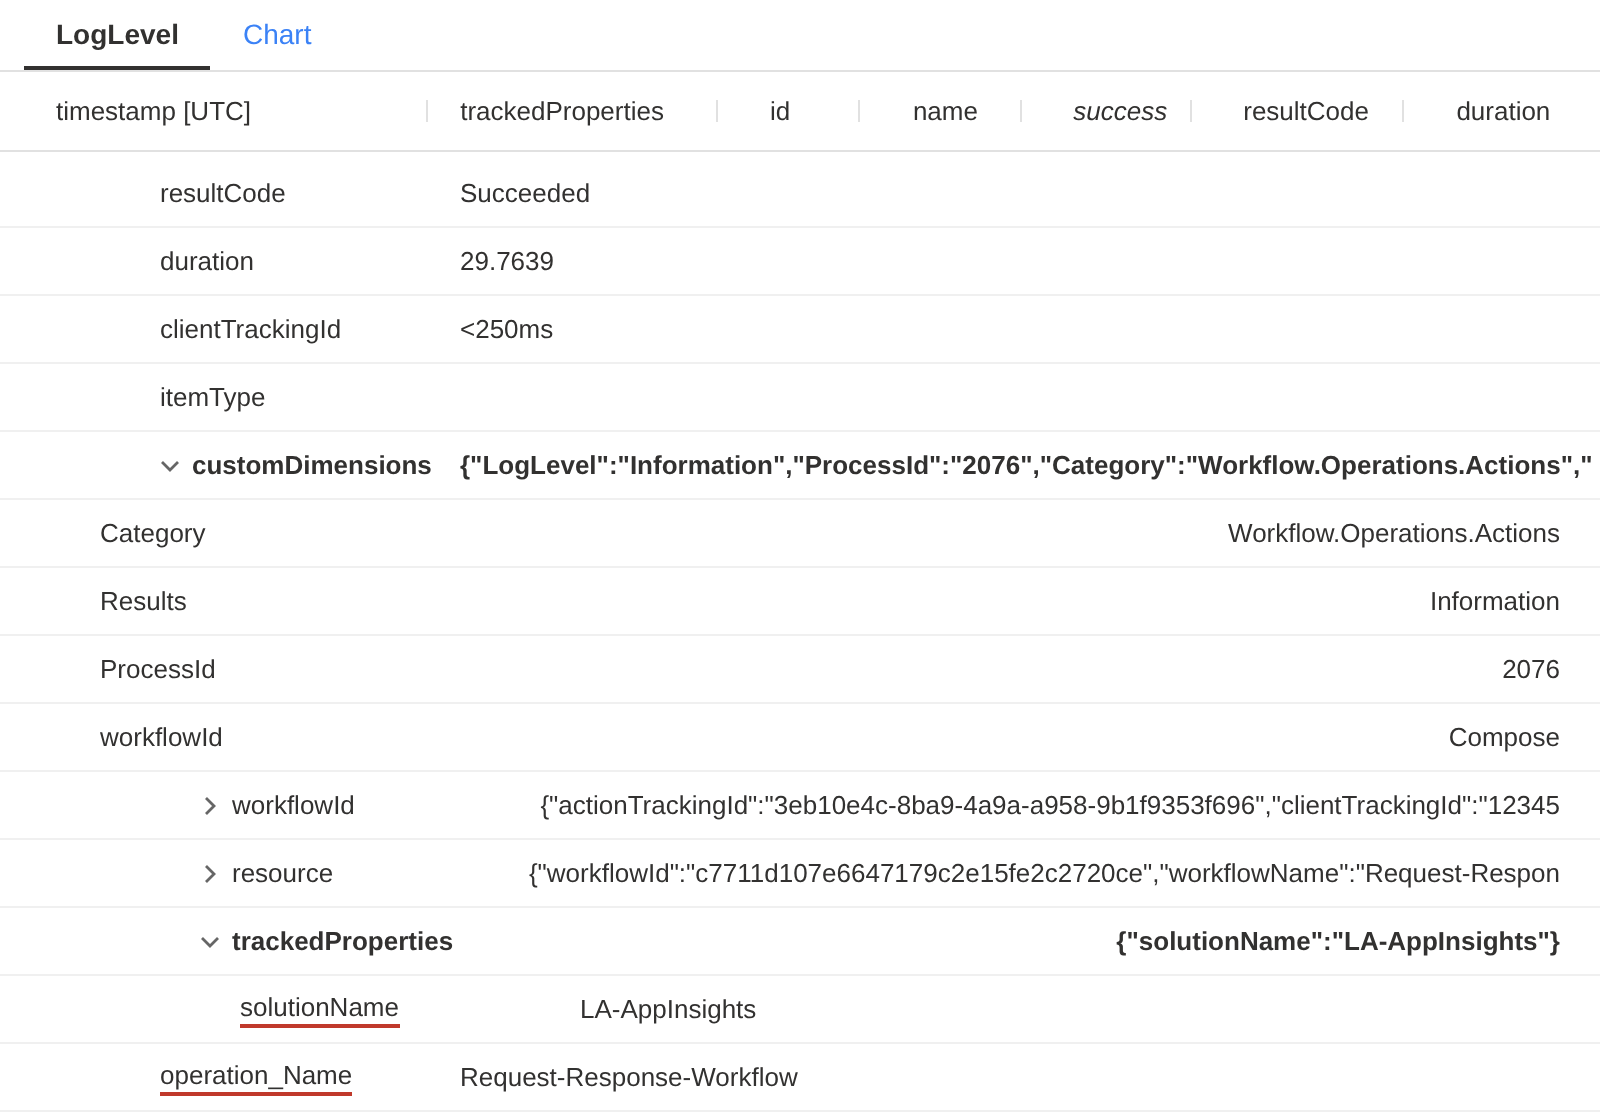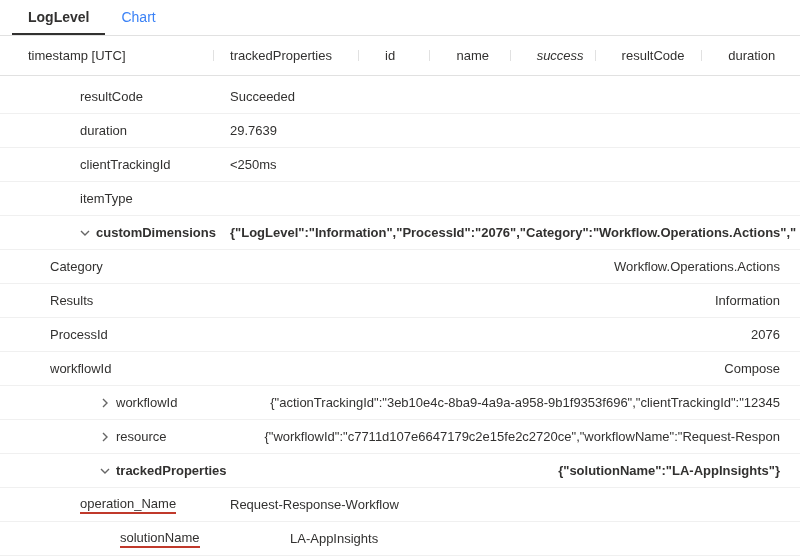--- a/index.html
+++ b/index.html
@@ -204,31 +204,31 @@
         <svg viewBox="0 0 10 10">
             <path d="M1 3 L5 7 L9 3" fill="none" stroke="#666" stroke-width="1.4"></path>
           </svg>
       </span>
       <span class="bold">trackedProperties</span>
     </div>
     <div class="cell-value bold pad">{"solutionName":"LA-AppInsights"}</div>
   </div>
 
   <div class="row">
+    <div class="cell-label" style="padding-left:120px;">
+      <span class="underline-red">solutionName</span>
+    </div>
+    <div class="cell-value" style="padding-left:60px;">LA-AppInsights</div>
+  </div>
+
+  <div class="row">
     <div class="cell-label d2">
       <span class="underline-red">operation_Name</span>
     </div>
     <div class="cell-value">Request-Response-Workflow</div>
   </div>
 
   <div class="row">
-    <div class="cell-label" style="padding-left:120px;">
-      <span class="underline-red">solutionName</span>
-    </div>
-    <div class="cell-value" style="padding-left:60px;">LA-AppInsights</div>
-  </div>
-
-  <div class="row">
     
     
   </div>
 
 </div>
 
 </body></html>

